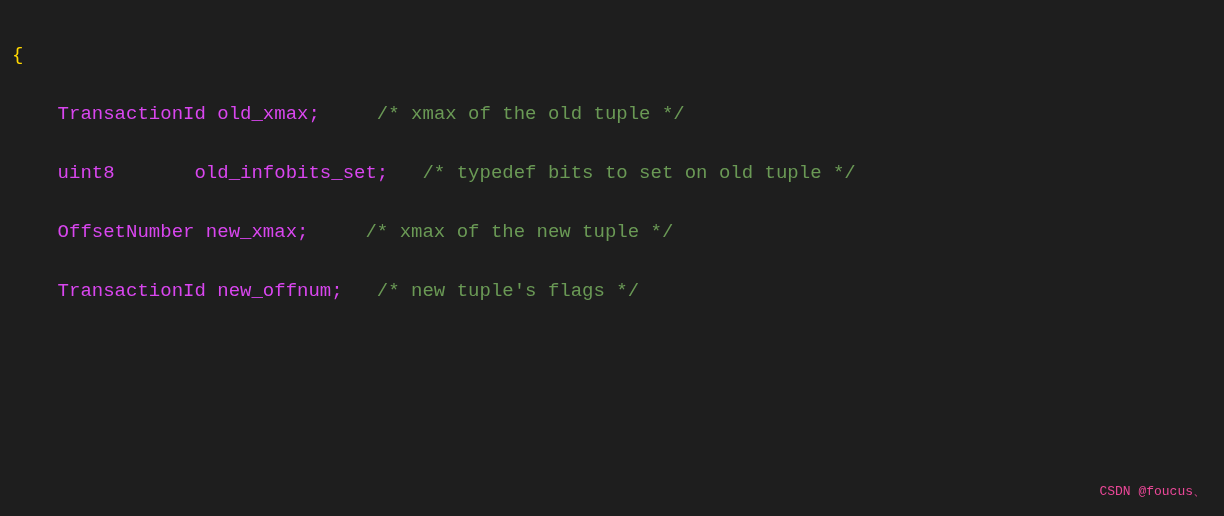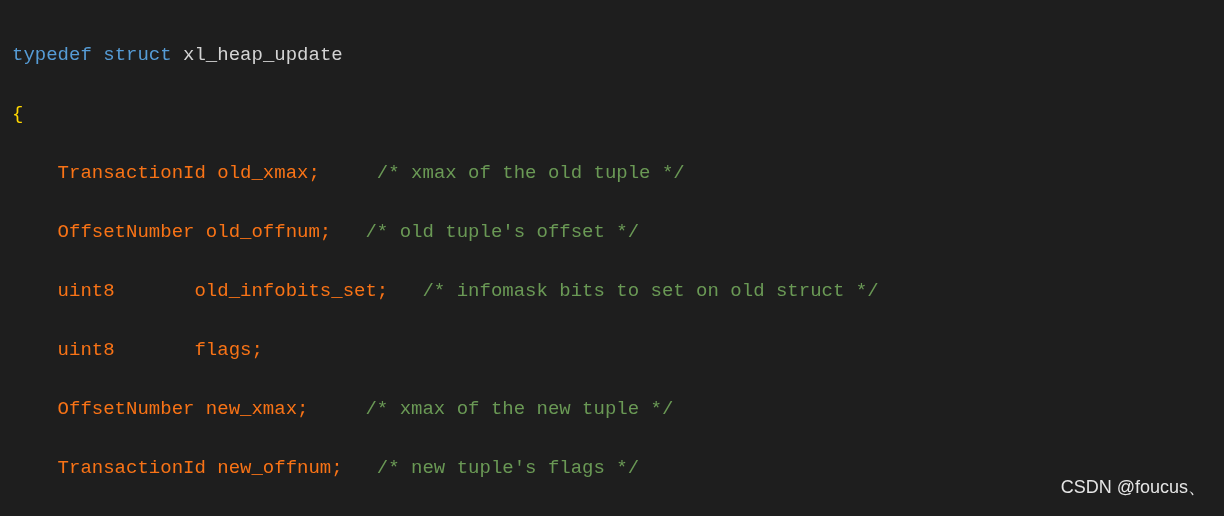--- a/index.html
+++ b/index.html
@@ -28,45 +28,42 @@
     .keyword-struct {
       color: #569cd6;
     }
     .type-name {
       color: #d4d4d4;
     }
     .brace {
       color: #ffd700;
     }
     .field-type {
-      color: #f97316;
+      color: #d946ef;
     }
     .comment {
       color: #6a9955;
       text-align: center;
     }
     .watermark {
       position: absolute;
       right: 18px;
       bottom: 14px;
-      color: #e5e5e5;
-      font-size: 18px;
-      font-family: Liberation Sans, sans-serif;
+      color: #ec4899;
+      font-size: 13px;
+      font-family: Liberation Mono, monospace;
     }
   </style>
 </head>
 <body>
 
 <div class="code-container">
-<div><span class="keyword-typedef">typedef</span> <span class="keyword-struct">struct</span> <span class="type-name">xl_heap_update</span></div>
 <div><span class="brace">{</span></div>
 <div><span class="field-type">    TransactionId old_xmax;</span><span class="comment">     /* xmax of the old tuple */</span></div>
-<div><span class="field-type">    OffsetNumber old_offnum;</span><span class="comment">   /* old tuple's offset */</span></div>
-<div><span class="field-type">    uint8       old_infobits_set;</span><span class="comment">   /* infomask bits to set on old struct */</span></div>
-<div><span class="field-type">    uint8       flags;</span></div>
+<div><span class="field-type">    uint8       old_infobits_set;</span><span class="comment">   /* typedef bits to set on old tuple */</span></div>
 <div><span class="field-type">    OffsetNumber new_xmax;</span><span class="comment">     /* xmax of the new tuple */</span></div>
 <div><span class="field-type">    TransactionId new_offnum;</span><span class="comment">   /* new tuple's flags */</span></div>
 <div> </div>
 
 
 
 
 
 </div>
 

